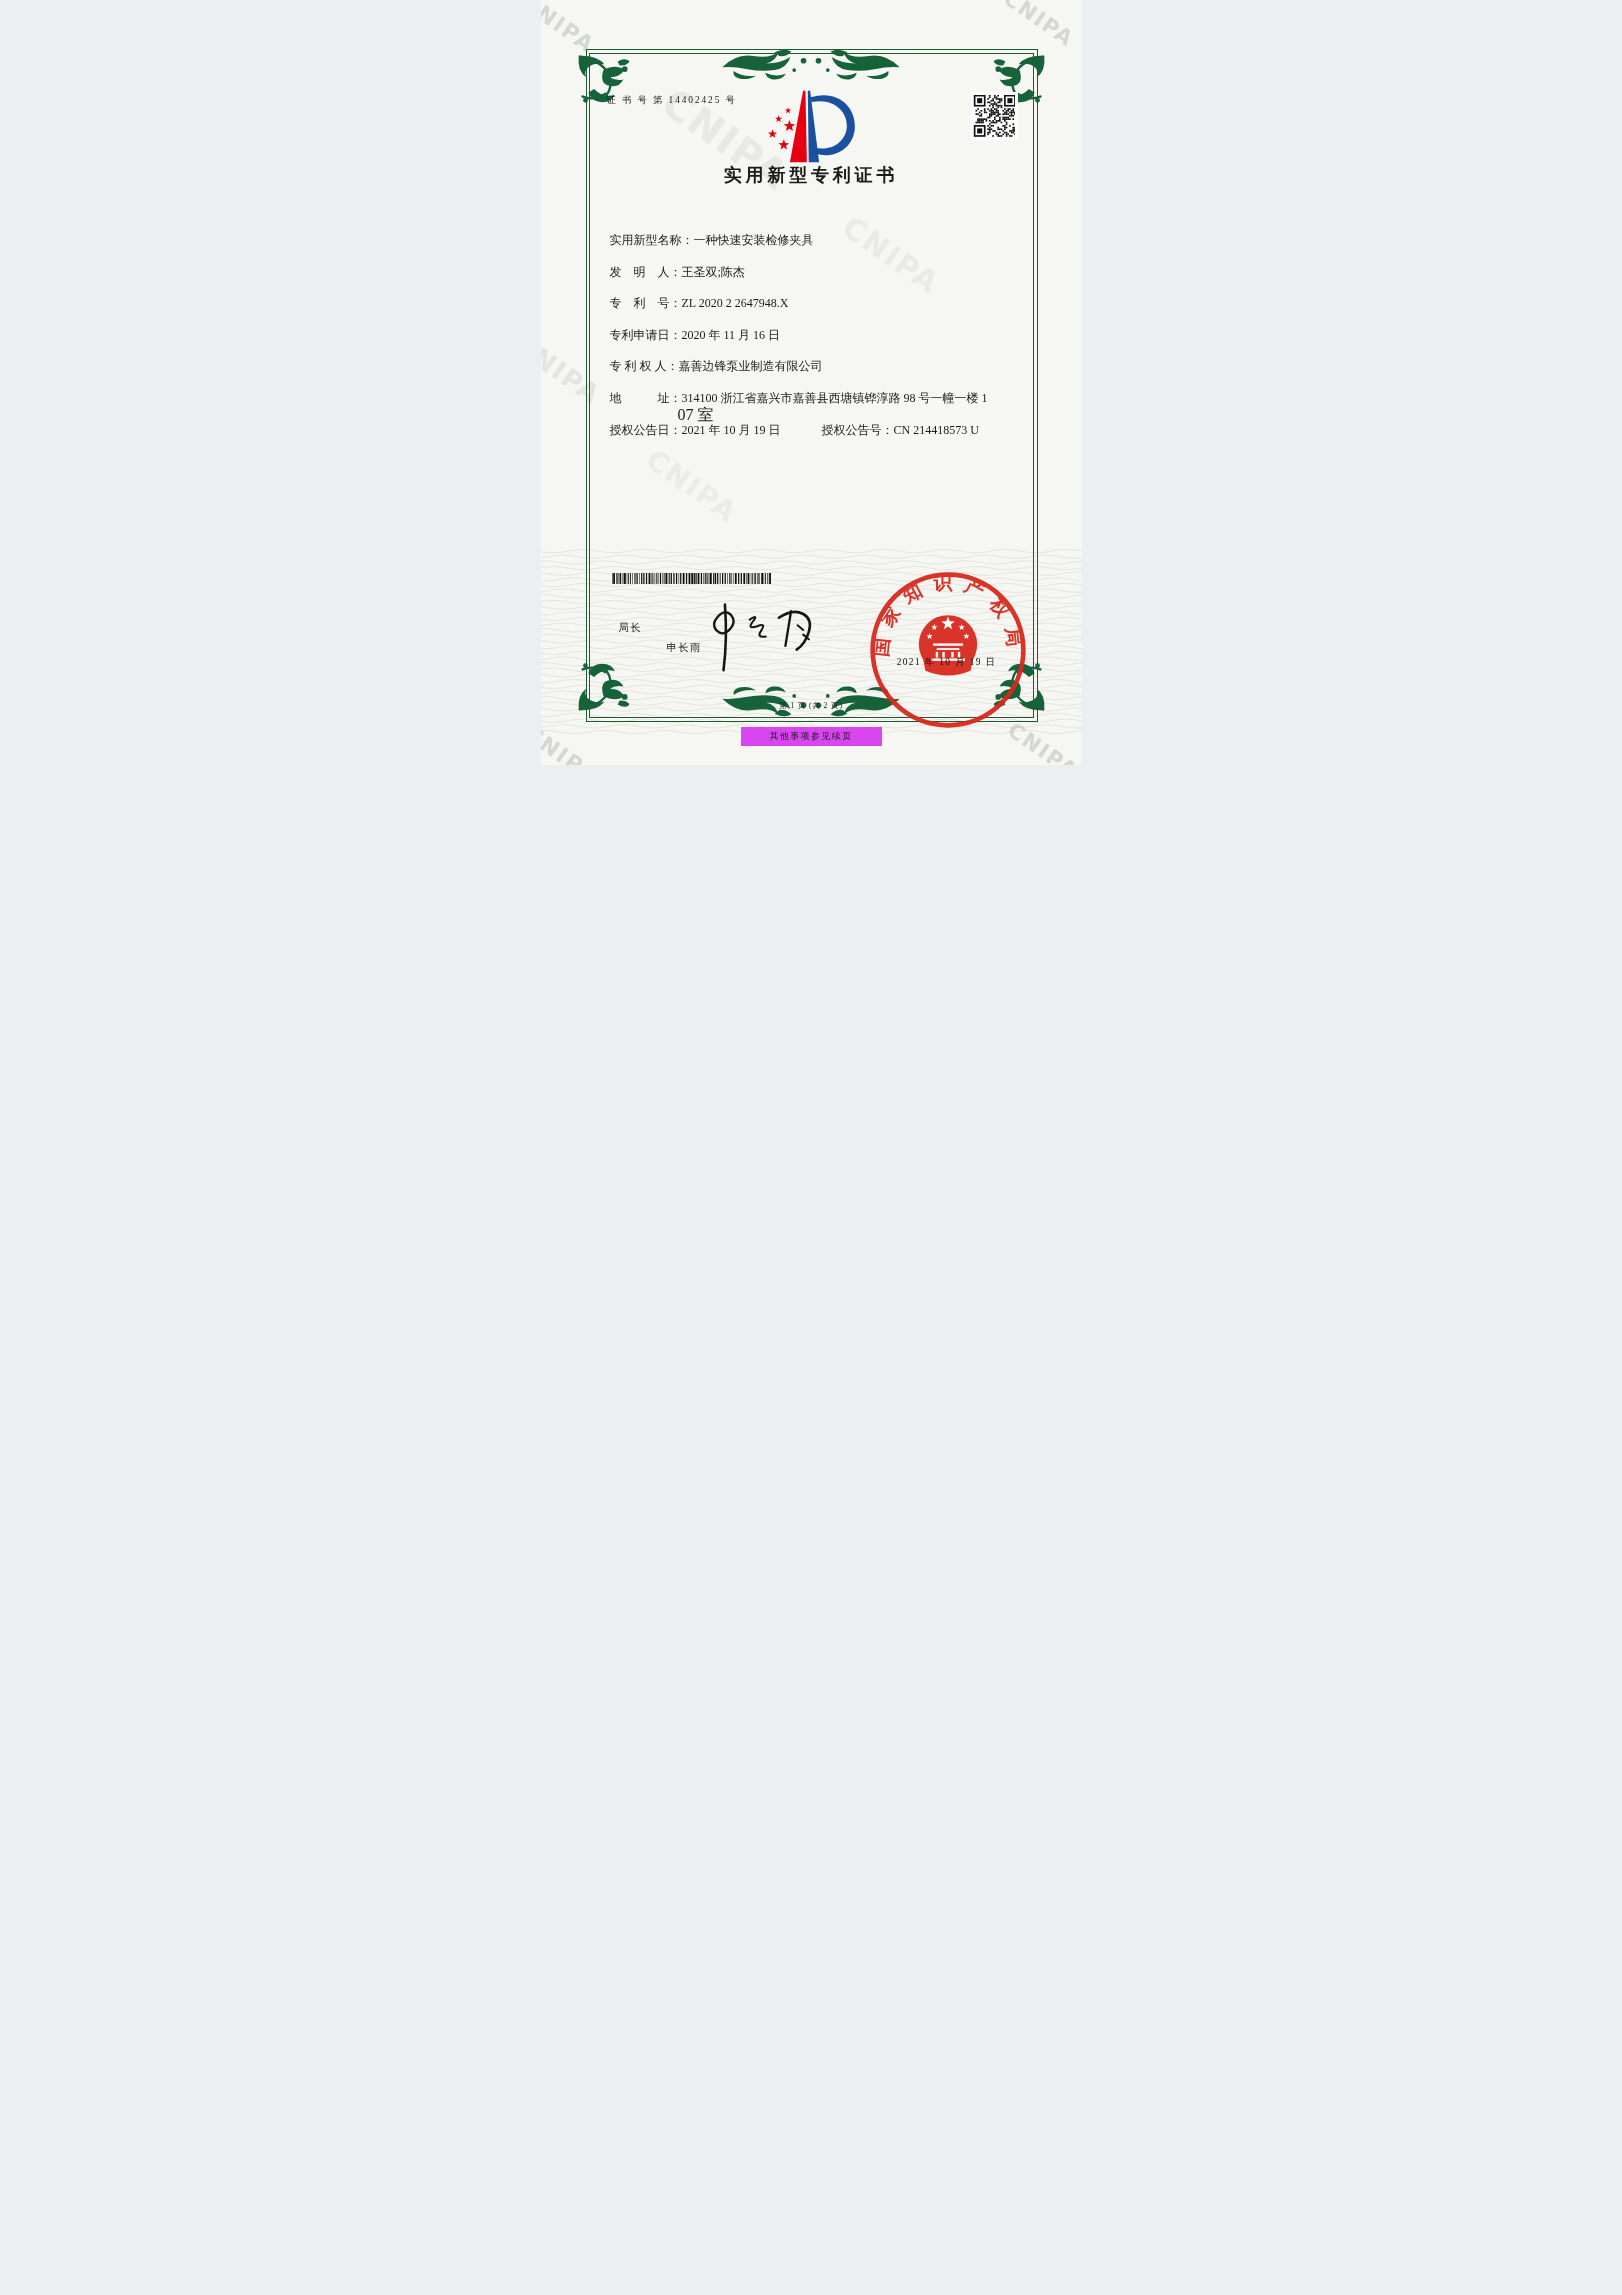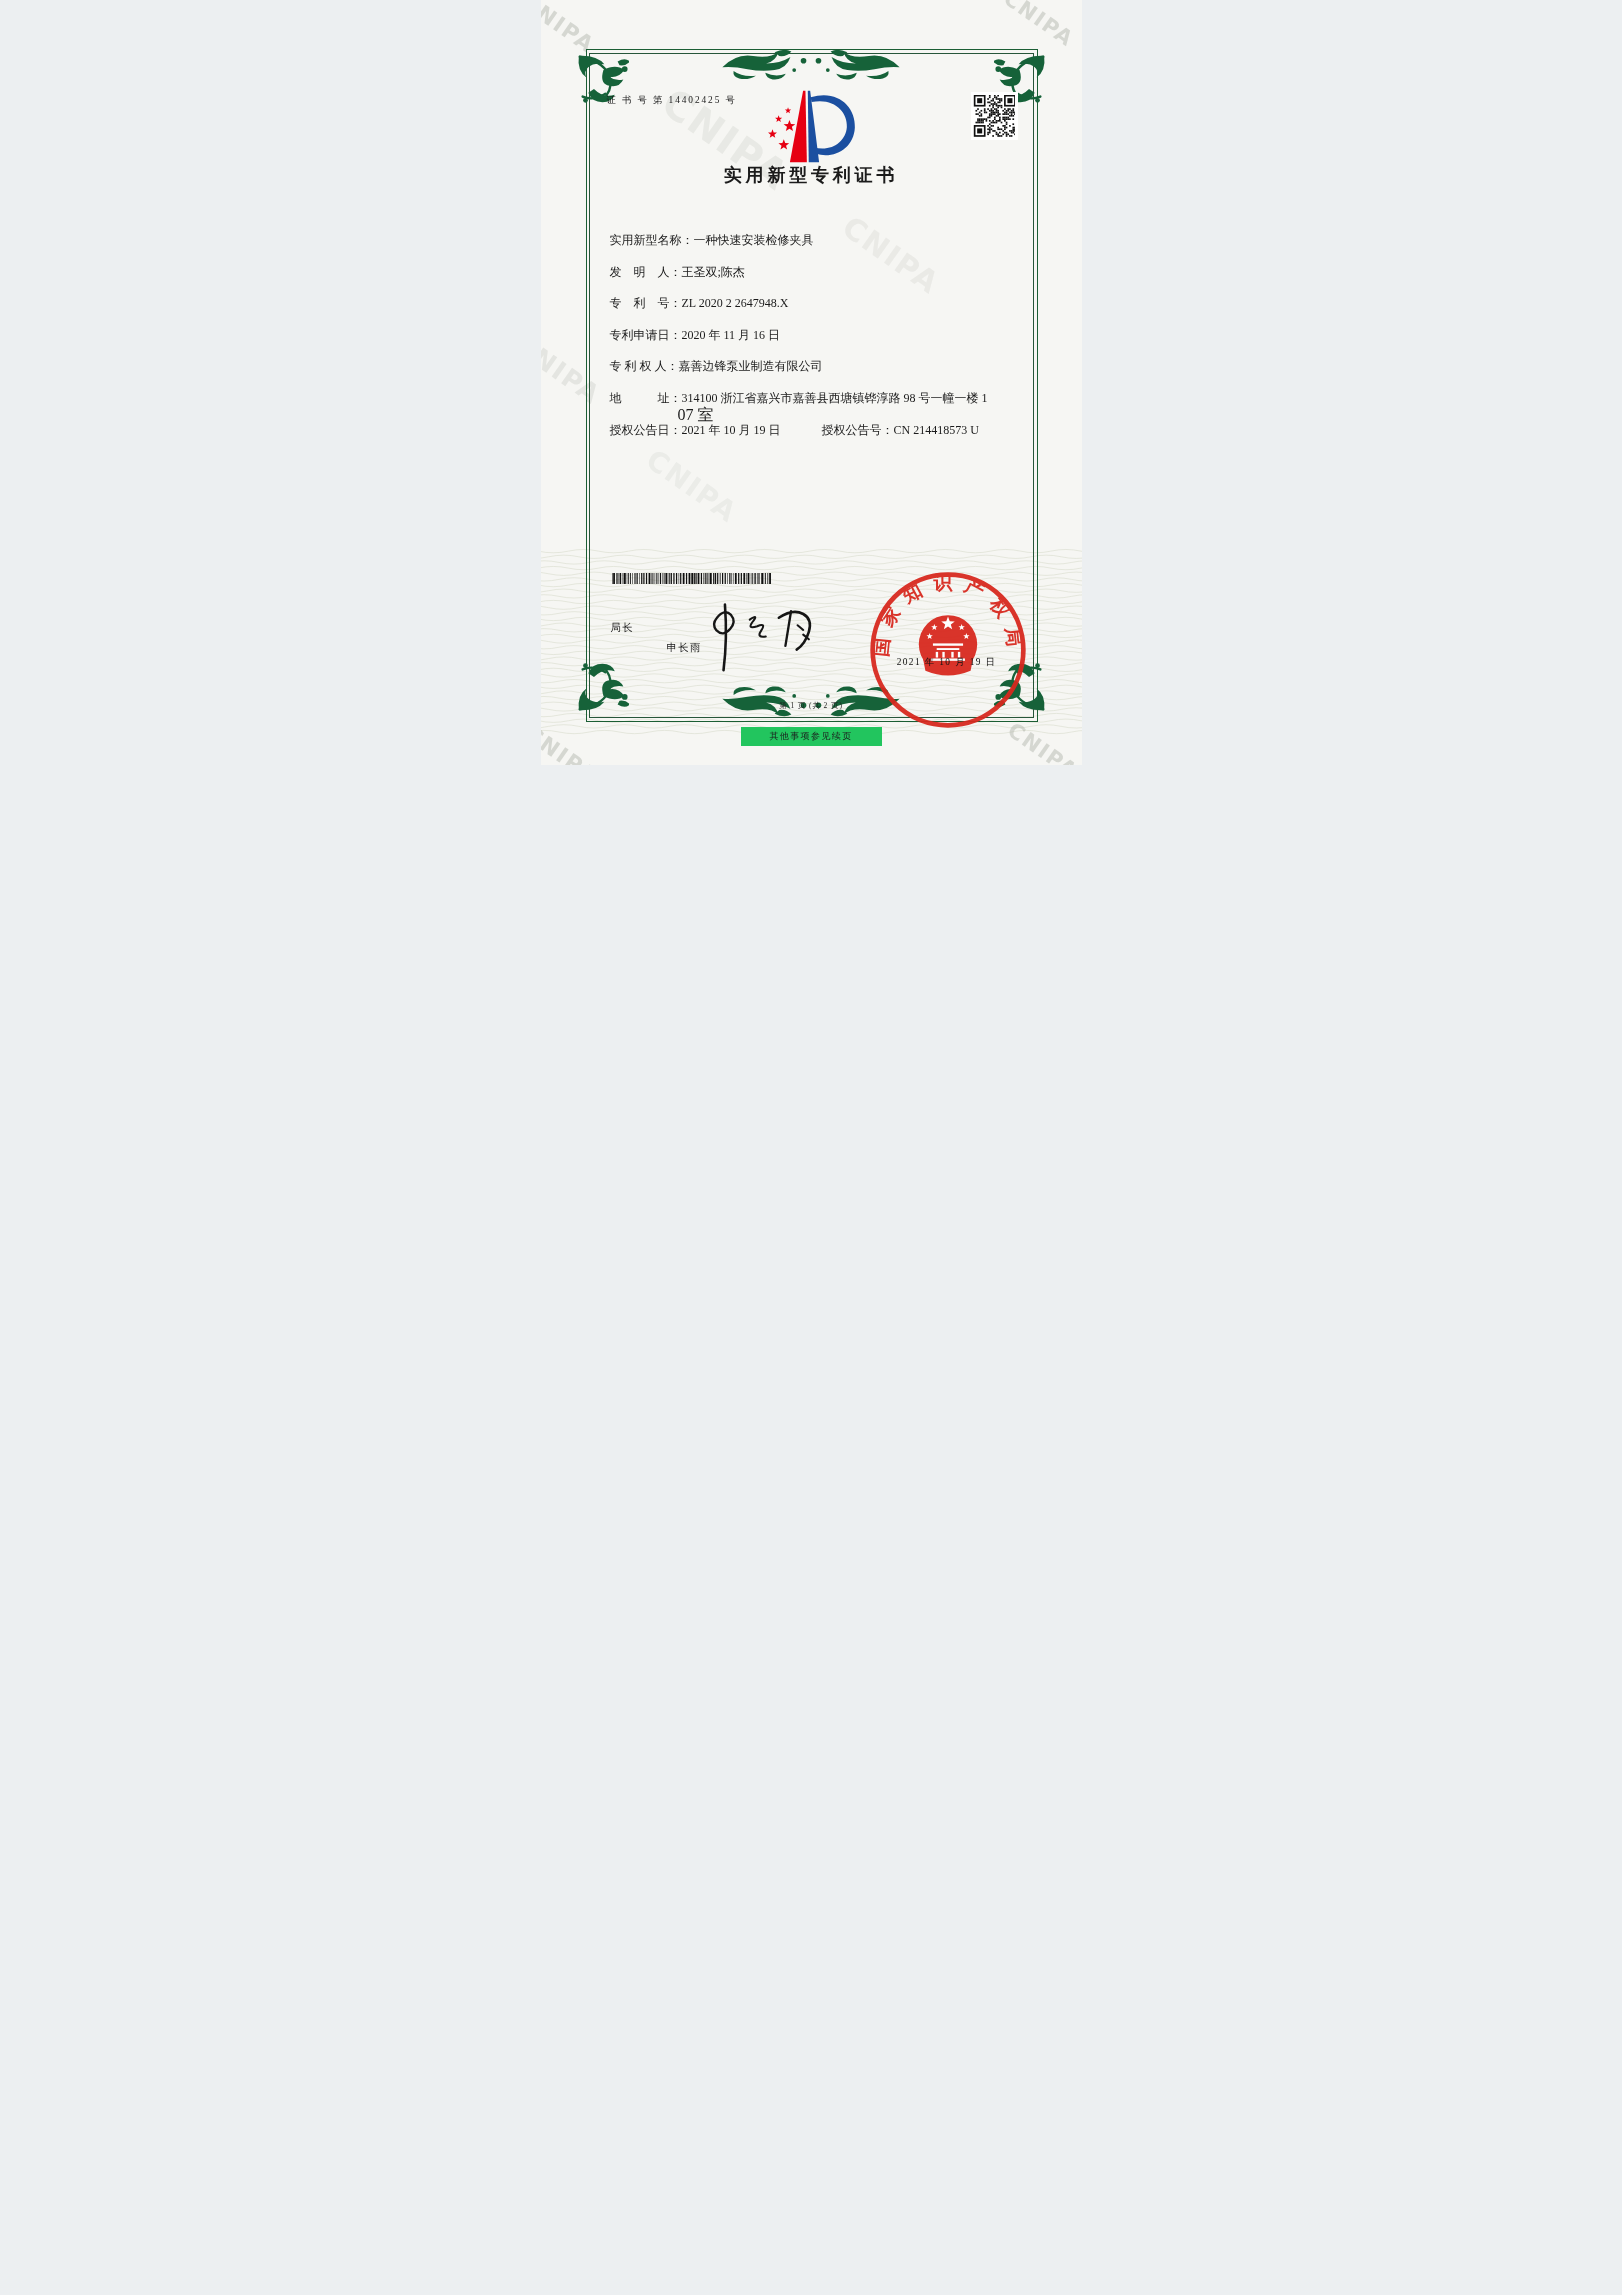--- a/index.html
+++ b/index.html
@@ -39,33 +39,33 @@
   .fval{position:absolute; z-index:3; font-size:16px;}
   
   .body-text{
     position:absolute; left:71px; top:445px; width:404px; z-index:3;
     font-size:10px; line-height:14.6px; text-align:justify;
   }
   .body-text p{margin:0 0 0.9px 0; text-indent:2em;}
   
   #barcode{position:absolute; left:71px; top:573px; z-index:3;}
   
-  .signer-title{position:absolute; left:70px; top:621px; font-size:10.4px; letter-spacing:1.4px; z-index:3;}
+  .signer-title{position:absolute; left:78px; top:621px; font-size:10.4px; letter-spacing:1.4px; z-index:3;}
   .signer-name{position:absolute; left:78px; top:641px; font-size:10.4px; letter-spacing:1.4px; z-index:3;margin-left:48px;}
   #signature{position:absolute; left:158px; top:599px; z-index:3;}
   
   #seal{position:absolute; left:326px; top:569px; z-index:4; opacity:.94;}
   .seal-date{
     position:absolute; left:323px; top:656px; width:166px; text-align:center; z-index:5;
     font-size:9.4px; letter-spacing:1.4px; color:#111;
   }
   
   .page-num{position:absolute; left:0; top:701px; width:100%; text-align:center; font-size:7.5px; z-index:3; letter-spacing:0.9px;}
   .note-band{
-    position:absolute; left:200px; top:727px; width:141px; height:19px; background:#22c55e; z-index:3;
+    position:absolute; left:200px; top:727px; width:141px; height:19px; background:#d946ef; z-index:3;
     display:flex; align-items:center; justify-content:center;
   }
   .note-band span{font-size:9px; letter-spacing:1.4px;}
   #waves{position:absolute; left:0; top:0; z-index:0;}
   .orn{position:absolute; z-index:2;}
   #qr{position:absolute; left:430px; top:92px; z-index:3; background:#fff; padding:2.8px;}
   #logo{position:absolute; left:222px; top:87px; z-index:3;}
 </style>
 </head>
 <body>

